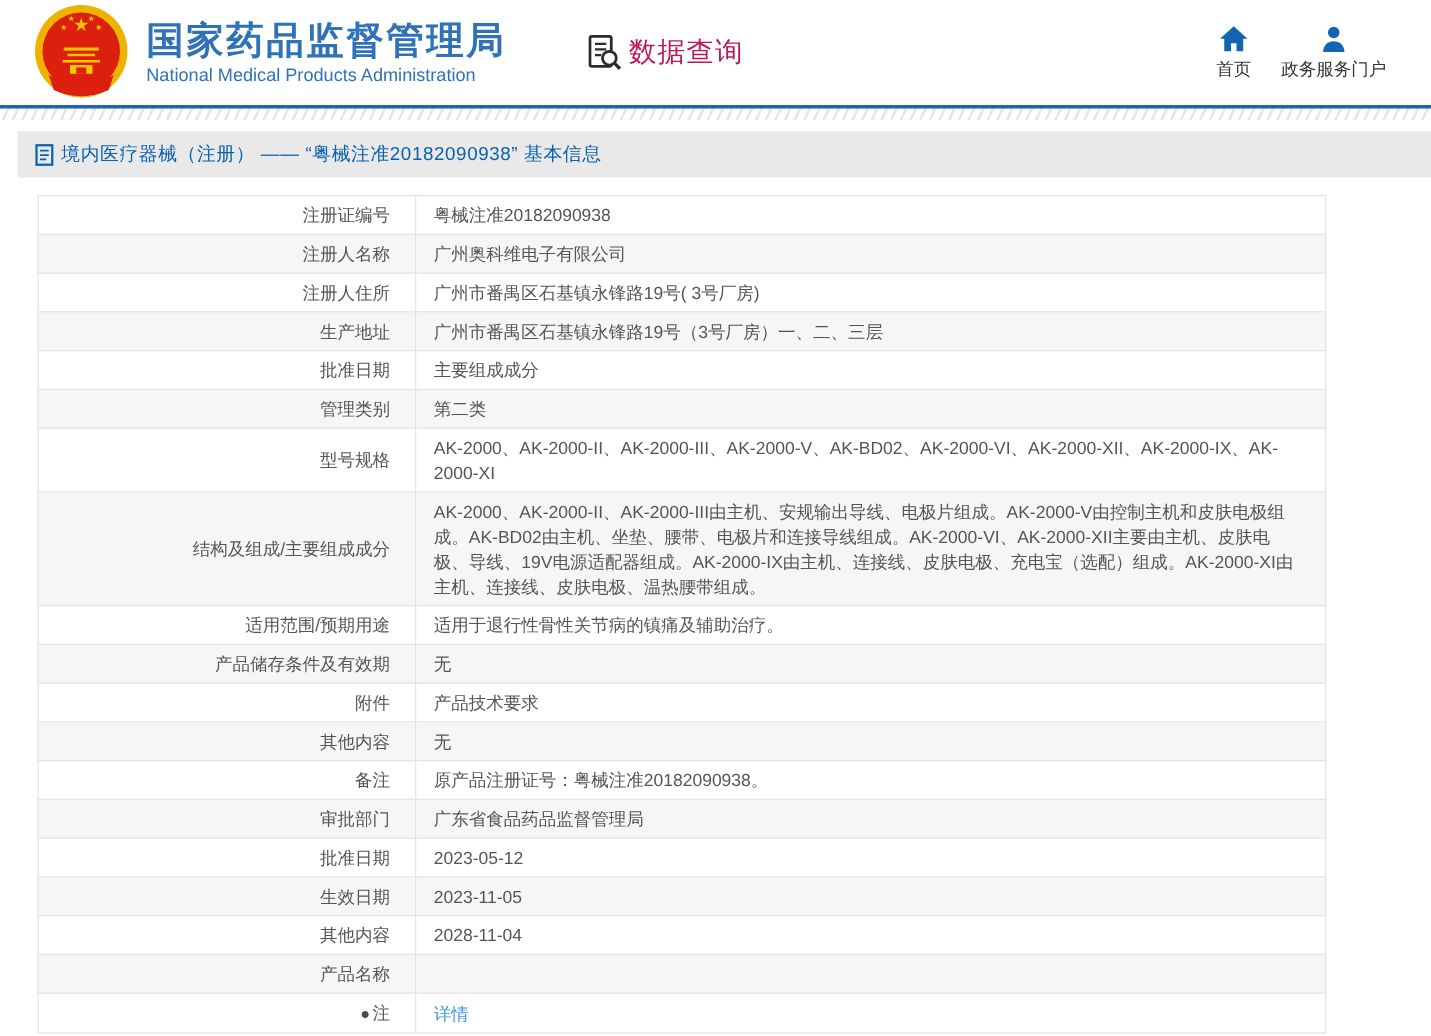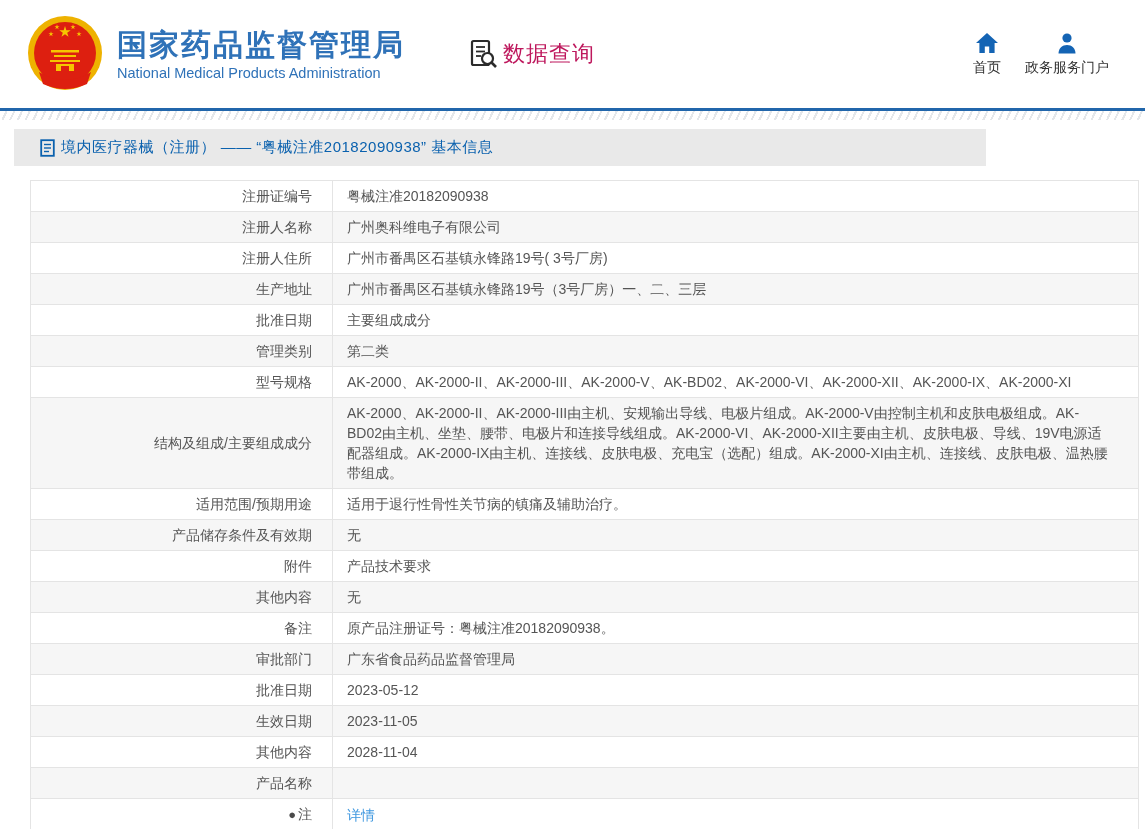--- a/index.html
+++ b/index.html
@@ -1,44 +1,44 @@
 <!DOCTYPE html>
 <html><head>
 <meta charset="utf-8">
 <style>
   * { margin:0; padding:0; box-sizing:border-box; }
   html,body { width:1145px; height:829px; overflow:hidden; background:#fff;
     font-family:"Liberation Sans","DejaVu Sans",sans-serif; }
 
   
-  .site-header { height:108px; display:flex; align-items:center; padding:0 22px 0 25px; background:#fff; }
+  .site-header { height:84px; display:flex; align-items:center; padding:0 22px 0 25px; background:#fff; }
   .logo-group { display:flex; align-items:center; }
   .emblem { width:80px; height:80px; flex:0 0 80px; }
   .org-names { margin-left:12px; }
   .org-cn { font-size:30px; font-weight:bold; color:#2f72b8; letter-spacing:2px; line-height:36px; }
   .org-en { font-size:14.5px; color:#2f72b8; margin-top:2px; }
   .data-query { display:flex; align-items:center; margin-left:62px; cursor:pointer; }
   .data-query span { font-size:22px; color:#be185d; margin-left:4px; letter-spacing:1px; }
   .header-right { margin-left:auto; display:flex; gap:24px; padding-right:14px; }
   .nav-item { display:flex; flex-direction:column; align-items:center; gap:5px; cursor:pointer; text-decoration:none; }
   .nav-item span { font-size:14px; color:#333; white-space:nowrap; }
 
   
   .blue-line { height:3px; background:#2166ab; }
   .hatch-band { height:9px;
     background:repeating-linear-gradient(115deg,#ffffff 0 5px,#e4e7ea 5px 7px); }
 
   
-  .title-bar { margin:9px 0 0 14px; width:972px; height:37px; background:#e9e9e9;
-    display:flex; align-items:center; padding-left:26px; }
+  .title-bar { margin:9px 0 0 14px; width:1131px; height:37px; background:#e9e9e9;
+    display:flex; align-items:center; padding-left:14px; }
   .title-bar .doc-icon { margin-right:5px; }
   .title-text { font-size:15px; color:#0a61ae; letter-spacing:0.5px; }
 
   
-  .info-table { margin:14px 0 0 30px; width:1109px; border-collapse:collapse;
+  .info-table { margin:14px 0 0 30px; width:1031px; border-collapse:collapse;
     border:1px solid #c3c3c3; }
   .info-table td { border:1px solid #e4e4e4; font-size:14px; color:#555;
     height:31px; line-height:20px; padding:5px 0; vertical-align:middle; }
   .info-table tr.alt { background:#f6f6f6; }
   .label-cell { width:302px; text-align:right; padding-right:20px !important; white-space:nowrap; }
   .value-cell { padding-left:14px !important; padding-right:24px !important; }
   .value-cell a { color:#3e97df; text-decoration:none; }
   .label-icon { color:#4a4a4a; font-size:13px; margin-right:2px; }
 </style>
 </head>

